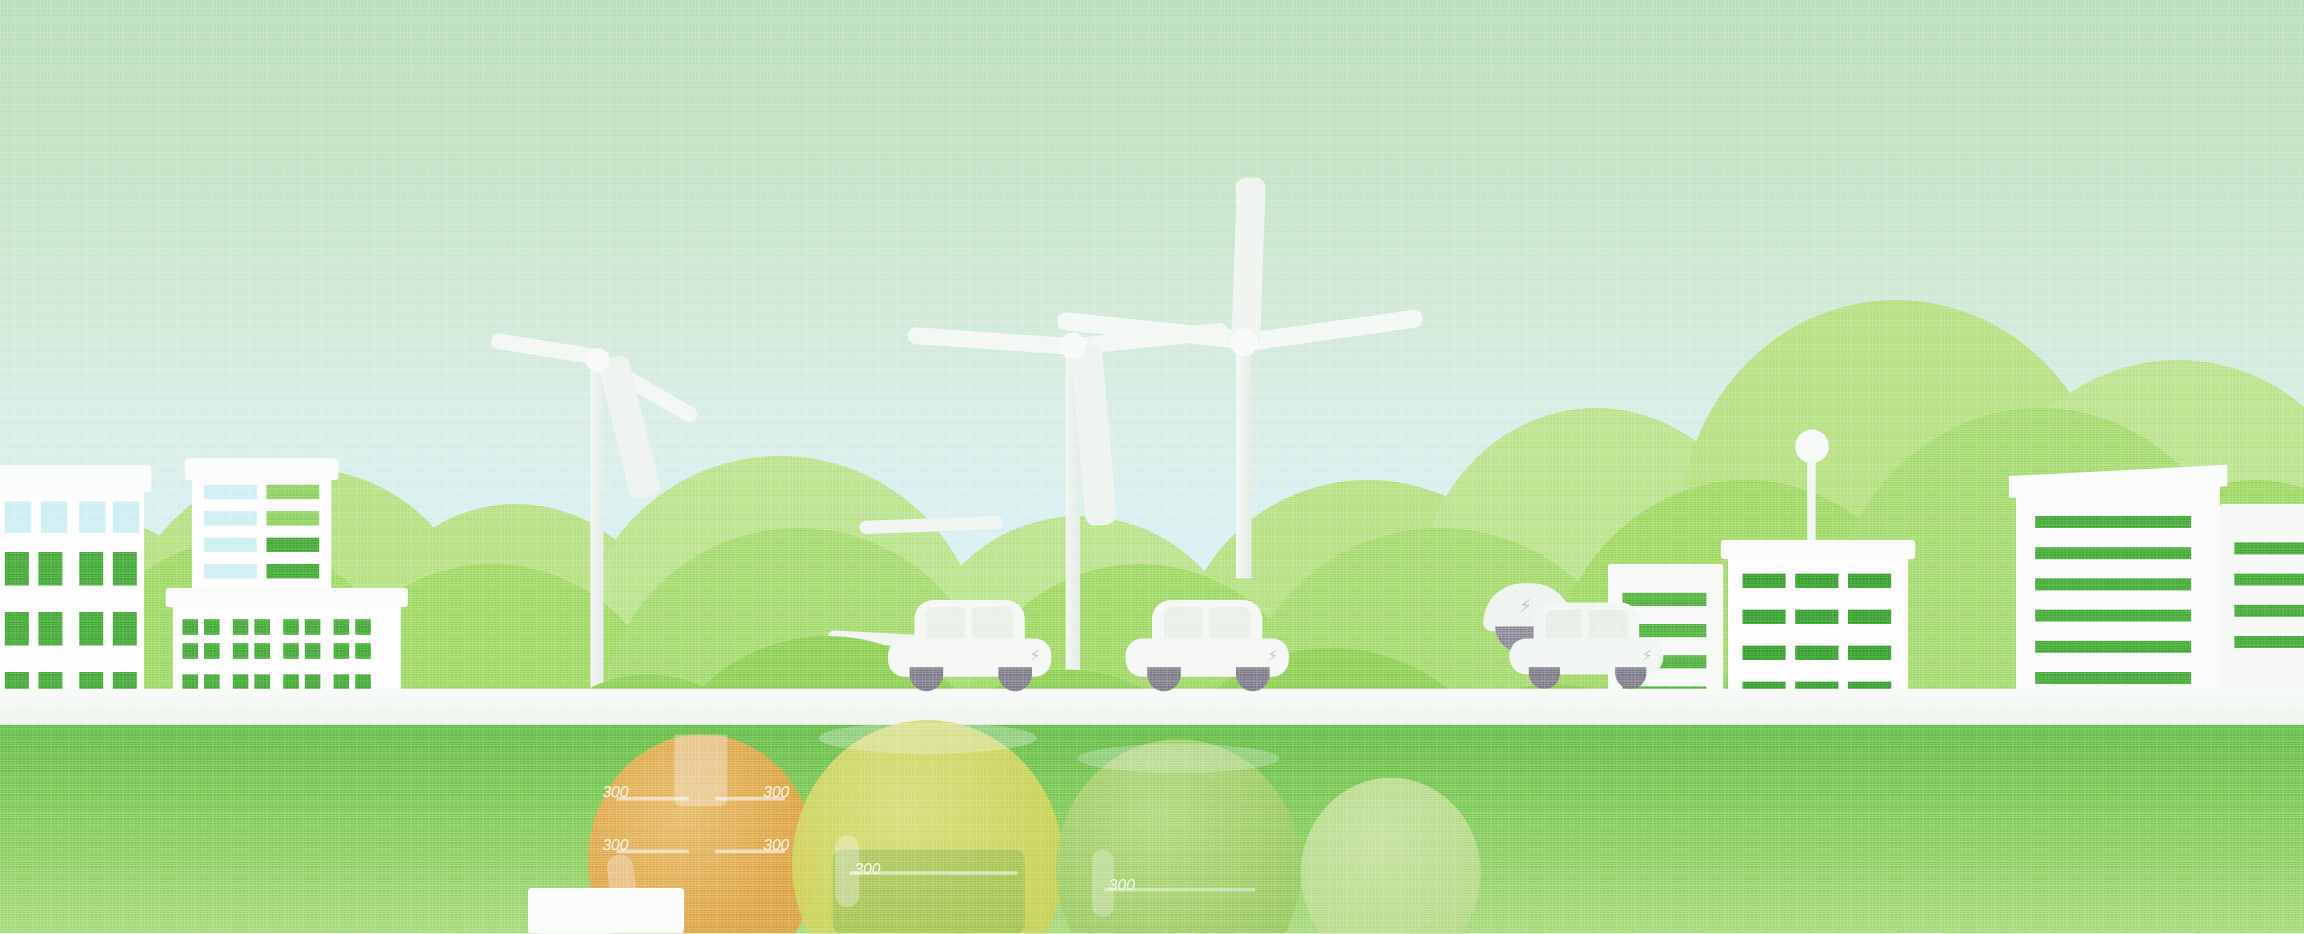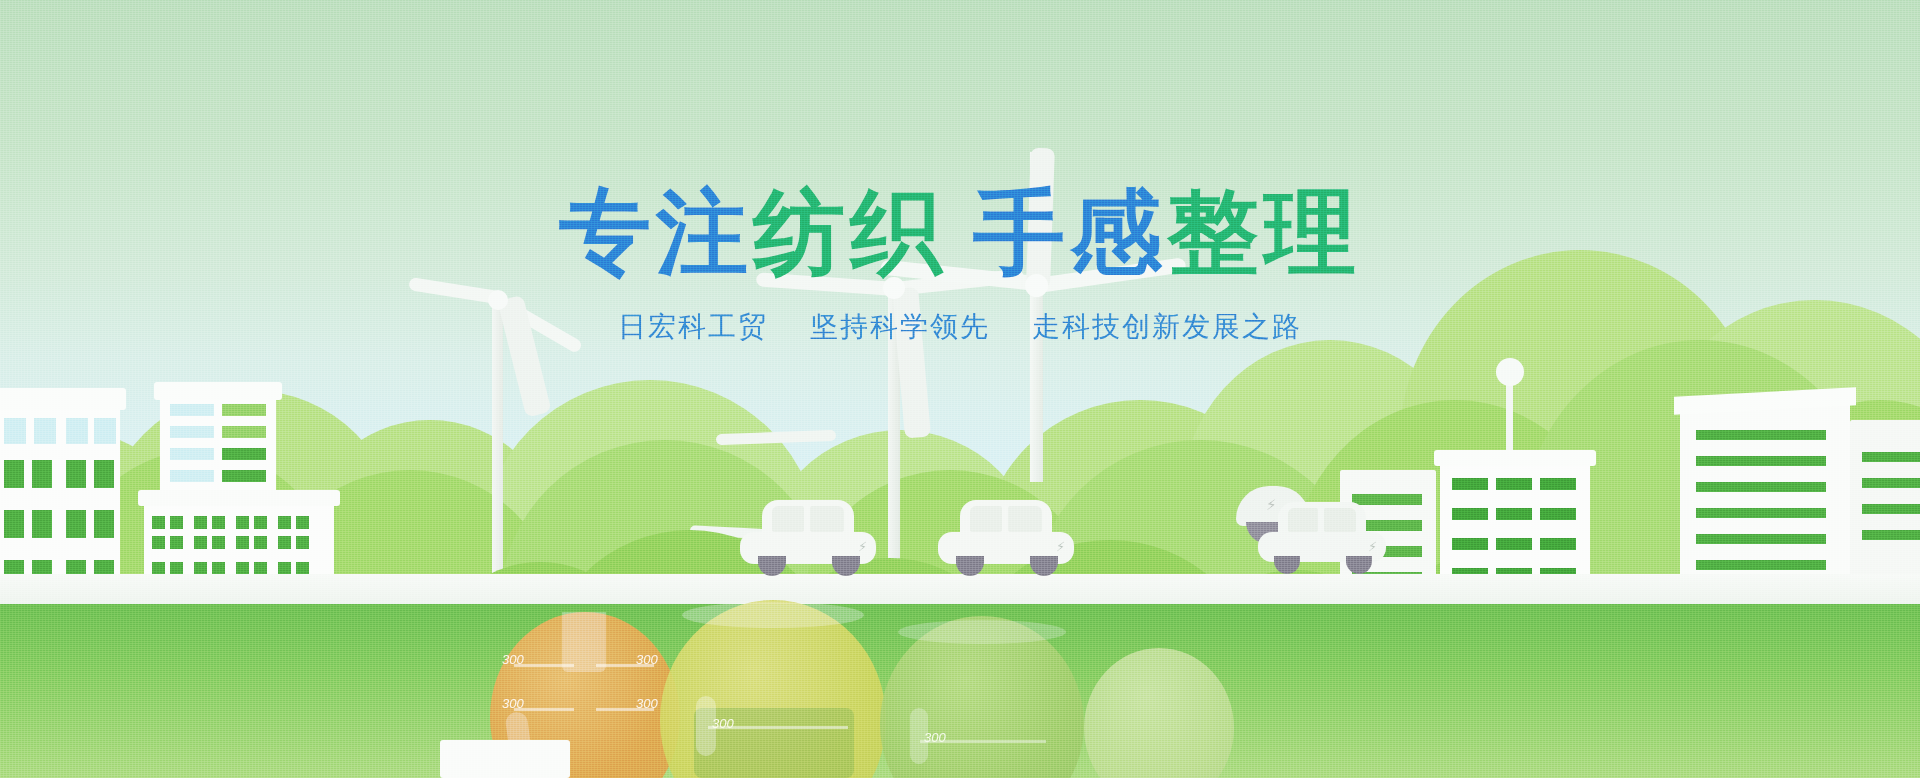--- a/index.html
+++ b/index.html
@@ -441,23 +441,15 @@
       <div style="position:absolute;left:30px;top:92px;width:18px;height:56px;background:rgba(255,255,255,.26);border-radius:10px;"></div>
     </div>
 
     <div class="tgt" style="left:1084px;top:648px;width:150px;height:130px;overflow:hidden;">
       <div style="position:absolute;left:0;top:0;width:150px;height:160px;border-radius:50%;background:radial-gradient(circle at 42% 30%,#cfe6a6,#bcdc8c 60%,#aed37f 100%);opacity:.85;"></div>
     </div>
 
     <div style="position:absolute;left:440px;top:740px;width:130px;height:38px;background:#fafcfa;border-radius:3px;"></div>
   </div>
 
-  <div id="headline-wrap">
-    <div id="headline">
-      <span class="seg c-blue">专注</span><span class="seg c-green">纺织</span><span class="gap"></span><span class="seg c-blue">手感</span><span class="seg c-green">整理</span>
-    </div>
-    <div id="subhead">
-      <span>日宏科工贸</span><span class="sgap"></span><span>坚持科学领先</span><span class="sgap"></span><span>走科技创新发展之路</span>
-    </div>
-  </div>
 
   <div class="paper-tex"></div>
 </div>
 
 </body></html>

